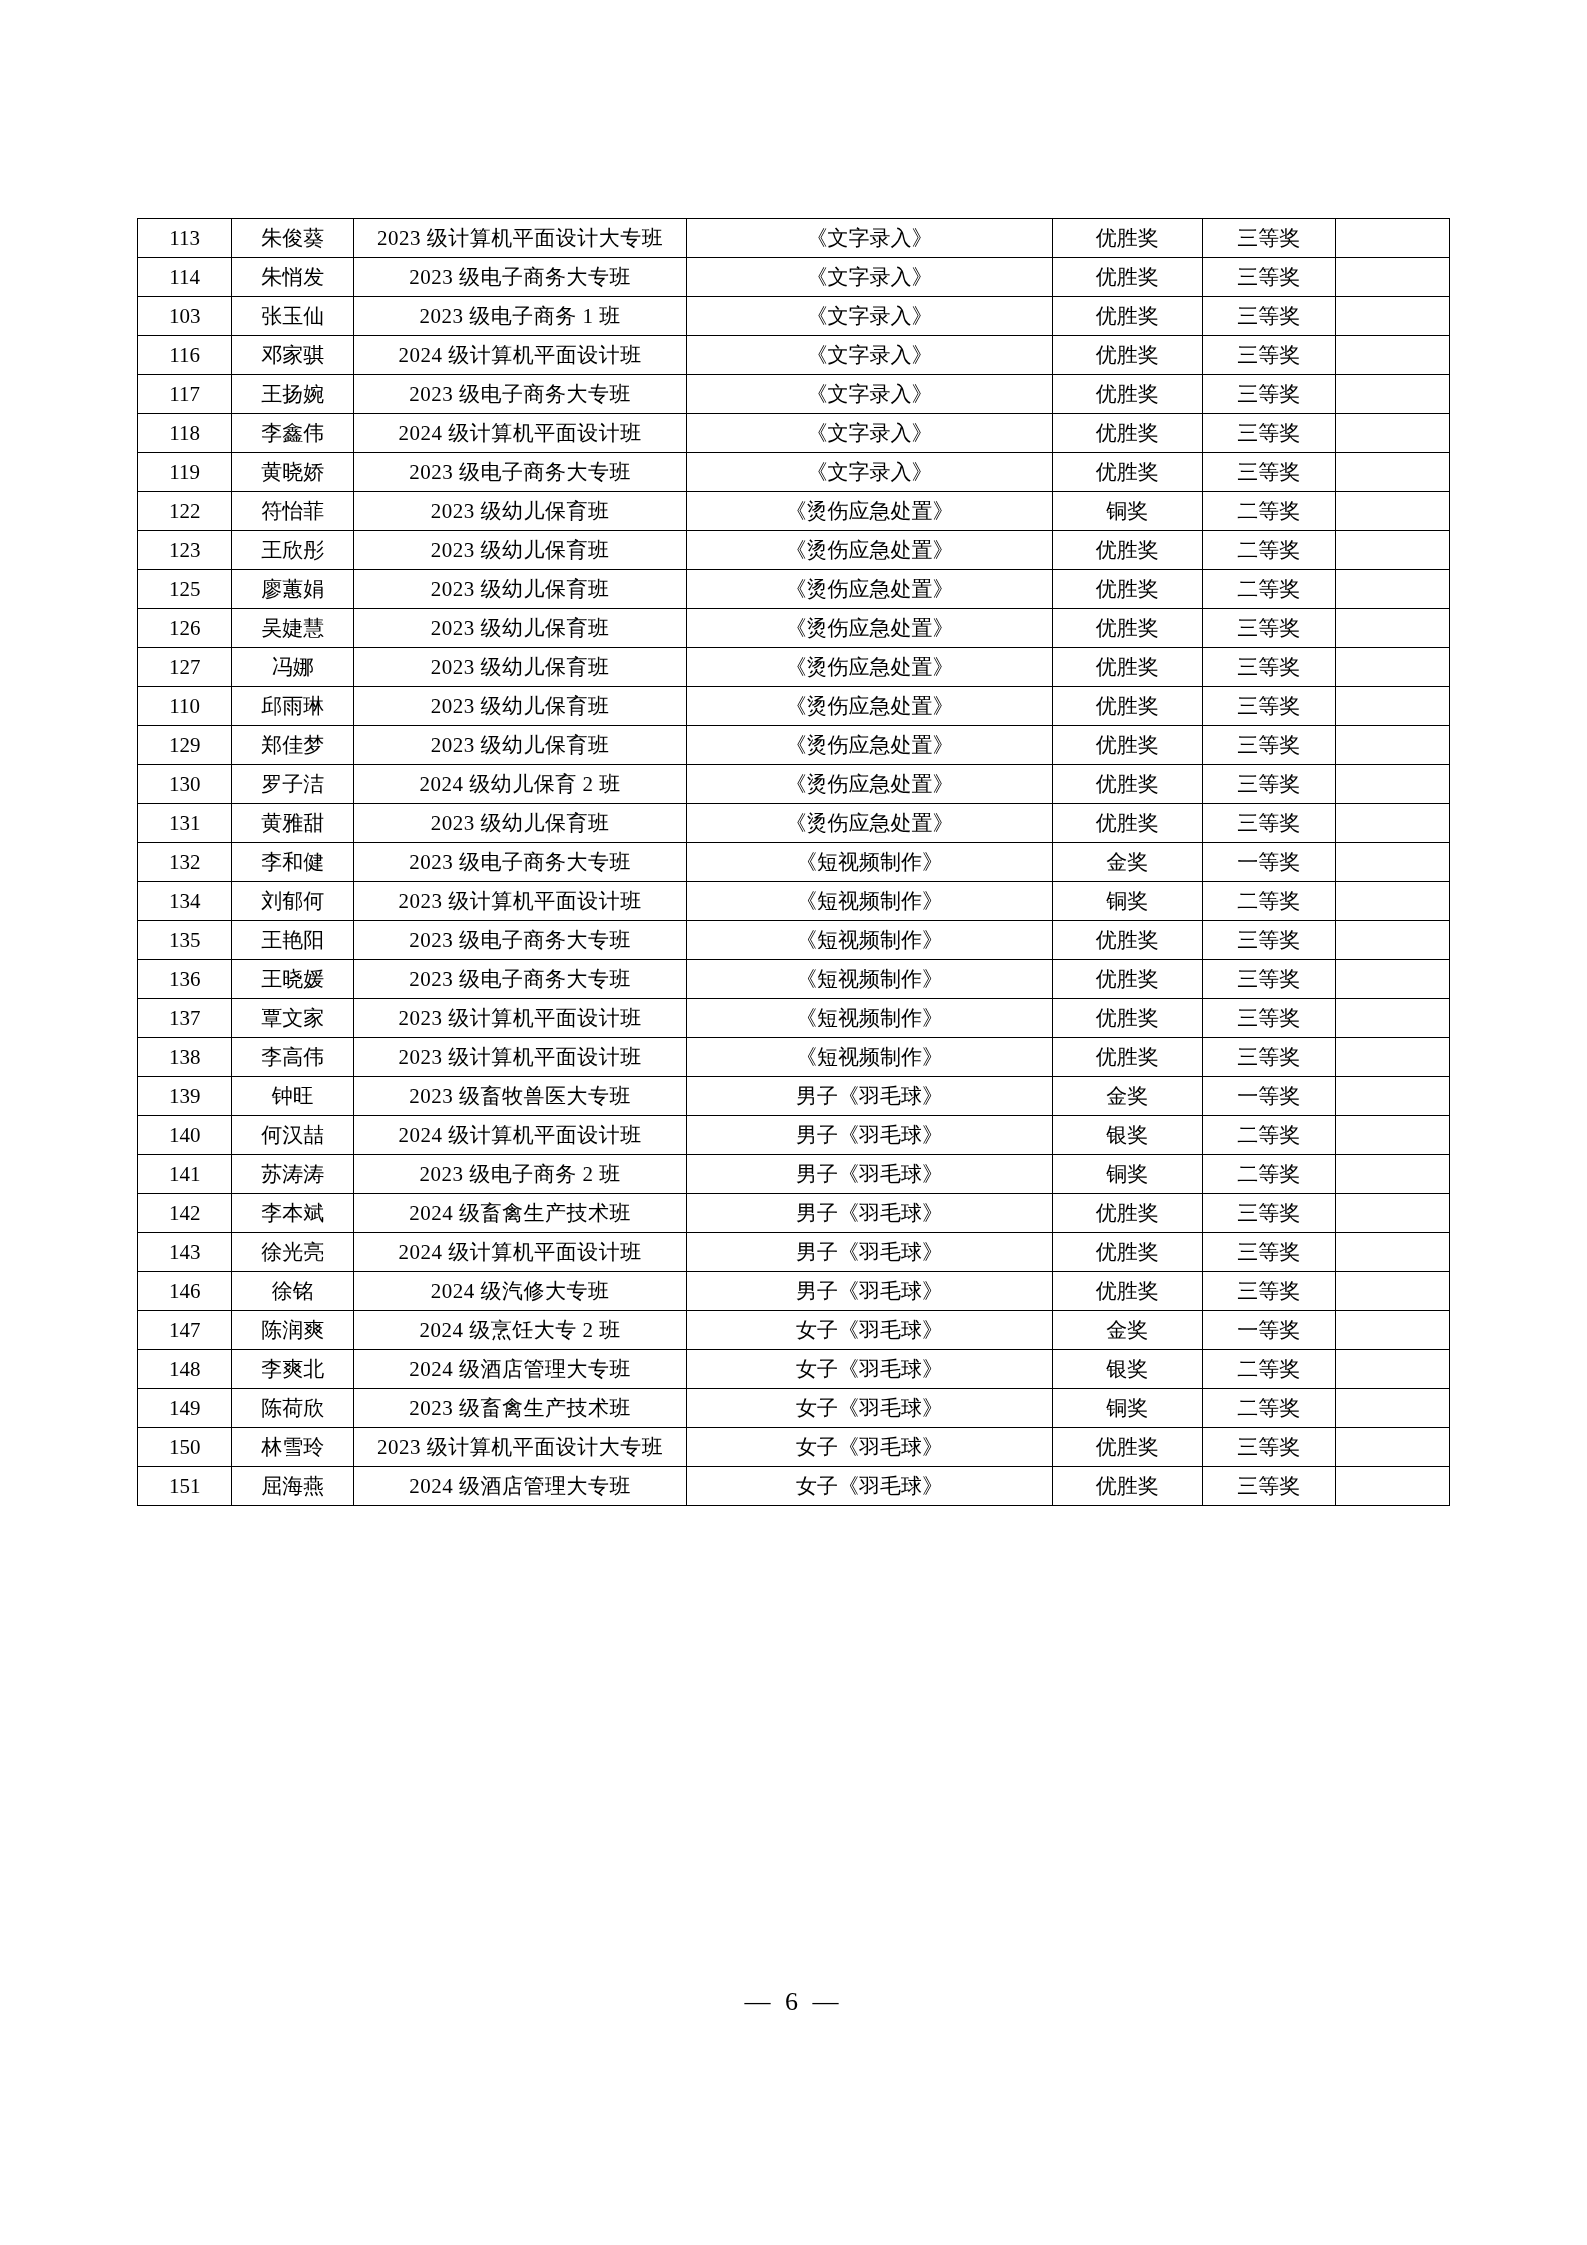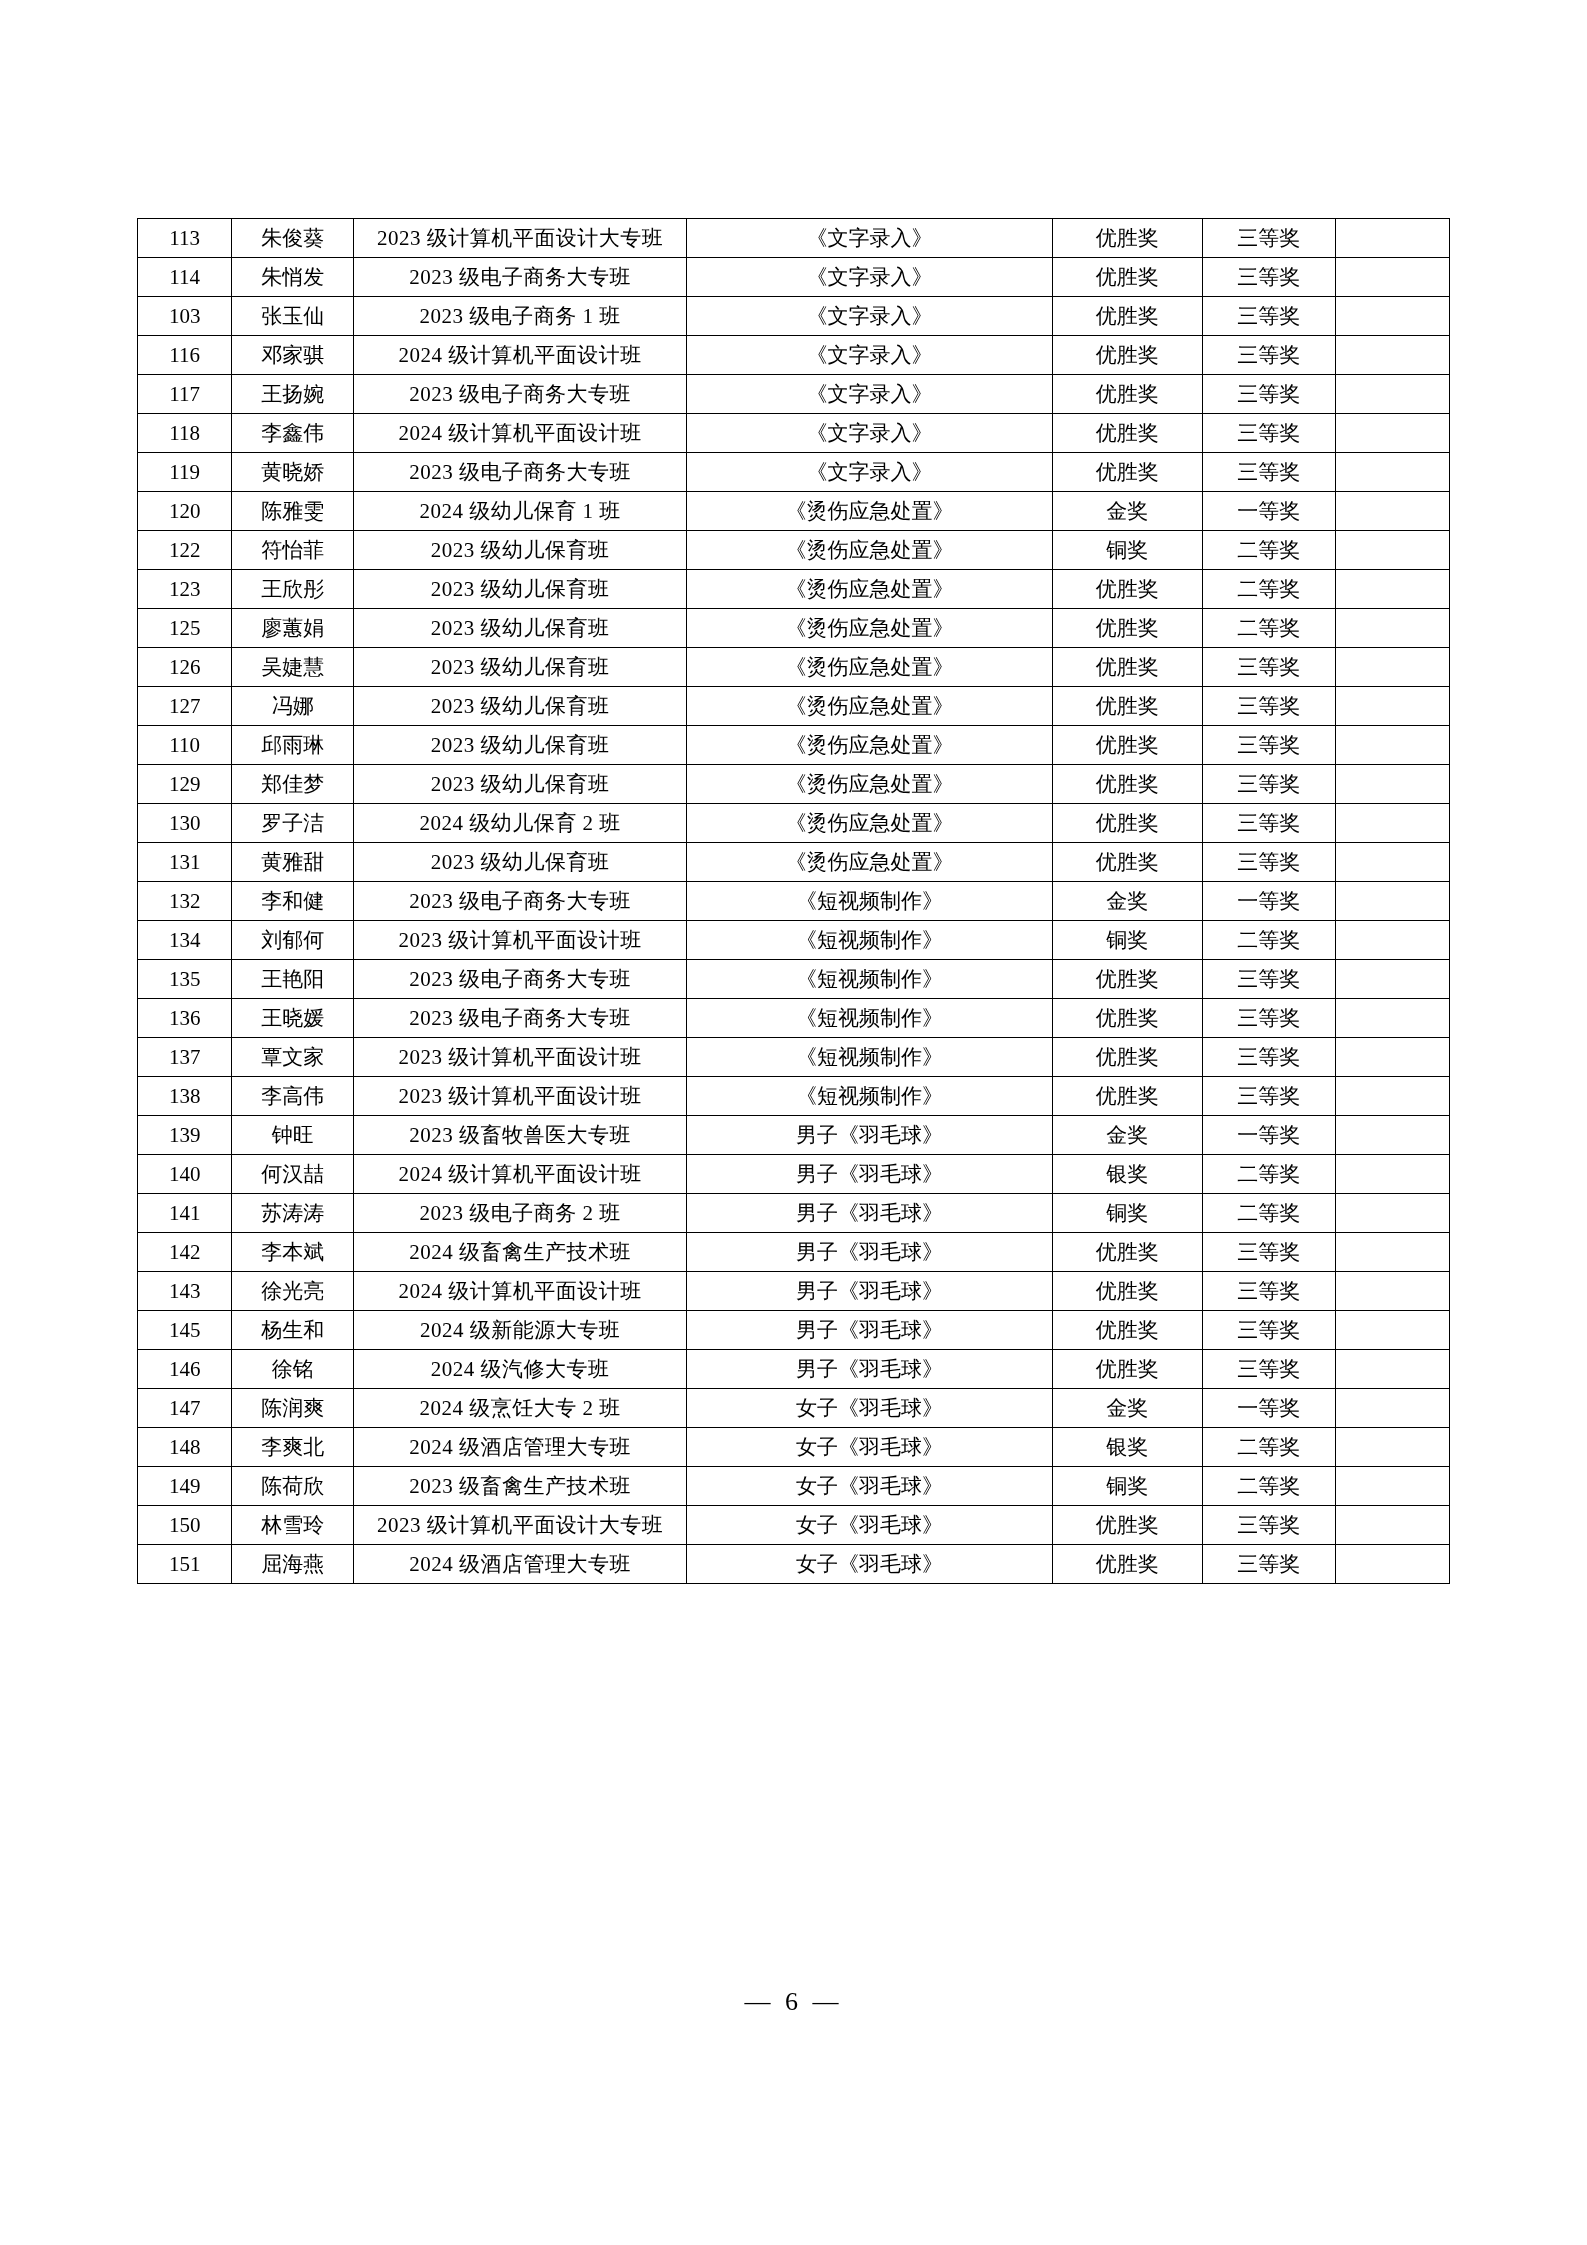--- a/index.html
+++ b/index.html
@@ -145,29 +145,20 @@
           <tr>
             <td class="cell-no">119</td>
             <td class="cell-name">黄晓娇</td>
             <td class="cell-class">2023 级电子商务大专班</td>
             <td class="cell-item">《文字录入》</td>
             <td class="cell-medal">优胜奖</td>
             <td class="cell-rank">三等奖</td>
             <td class="cell-note"></td>
           </tr>
           <tr>
-            <td class="cell-no">120</td>
-            <td class="cell-name">陈雅雯</td>
-            <td class="cell-class">2024 级幼儿保育 1 班</td>
-            <td class="cell-item">《烫伤应急处置》</td>
-            <td class="cell-medal">金奖</td>
-            <td class="cell-rank">一等奖</td>
-            <td class="cell-note"></td>
-          </tr>
-          <tr>
             <td class="cell-no">122</td>
             <td class="cell-name">符怡菲</td>
             <td class="cell-class">2023 级幼儿保育班</td>
             <td class="cell-item">《烫伤应急处置》</td>
             <td class="cell-medal">铜奖</td>
             <td class="cell-rank">二等奖</td>
             <td class="cell-note"></td>
           </tr>
           <tr>
             <td class="cell-no">123</td>
@@ -334,29 +325,20 @@
           <tr>
             <td class="cell-no">143</td>
             <td class="cell-name">徐光亮</td>
             <td class="cell-class">2024 级计算机平面设计班</td>
             <td class="cell-item">男子《羽毛球》</td>
             <td class="cell-medal">优胜奖</td>
             <td class="cell-rank">三等奖</td>
             <td class="cell-note"></td>
           </tr>
           <tr>
-            <td class="cell-no">145</td>
-            <td class="cell-name">杨生和</td>
-            <td class="cell-class">2024 级新能源大专班</td>
-            <td class="cell-item">男子《羽毛球》</td>
-            <td class="cell-medal">优胜奖</td>
-            <td class="cell-rank">三等奖</td>
-            <td class="cell-note"></td>
-          </tr>
-          <tr>
             <td class="cell-no">146</td>
             <td class="cell-name">徐铭</td>
             <td class="cell-class">2024 级汽修大专班</td>
             <td class="cell-item">男子《羽毛球》</td>
             <td class="cell-medal">优胜奖</td>
             <td class="cell-rank">三等奖</td>
             <td class="cell-note"></td>
           </tr>
           <tr>
             <td class="cell-no">147</td>

